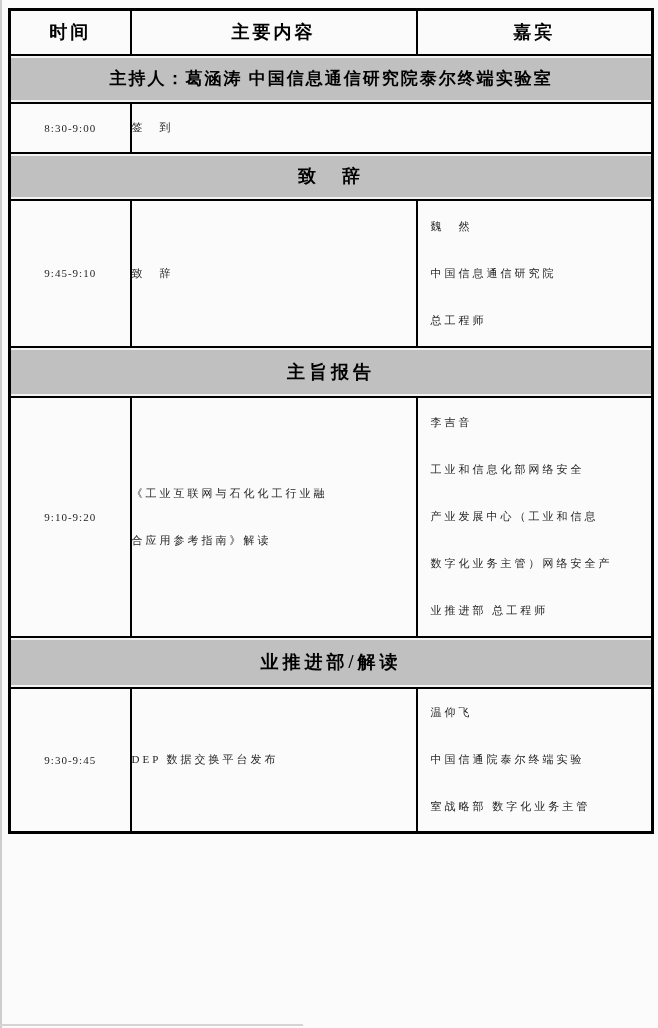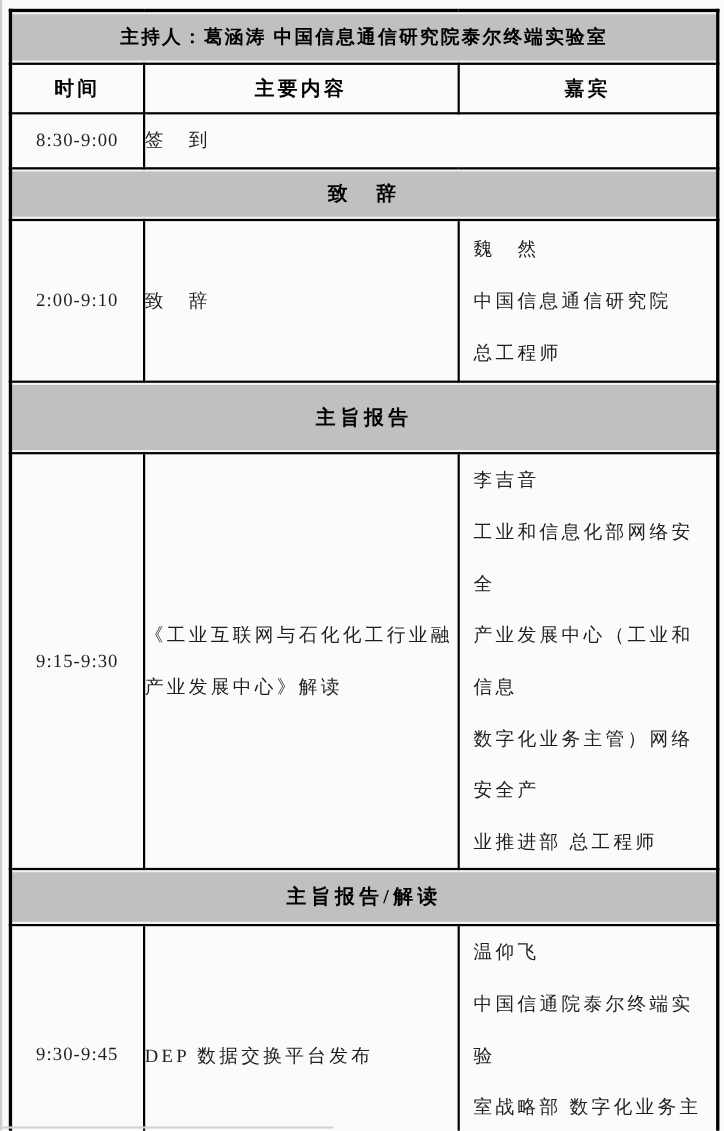--- a/index.html
+++ b/index.html
@@ -36,21 +36,21 @@
     left: 8px;
     top: 8px;
     width: 643px;
     table-layout: fixed;
     border-collapse: collapse;
     border: 3px solid var(--border, #000);
   }
   td {
     border: 2px solid var(--border, #000);
     vertical-align: middle;
-    font-size: 17px;
+    font-size: 11px;
     padding: 0;
     overflow: hidden;
   }
 
   .header-cell {
     font-weight: bold;
     font-size: 18px;
     text-align: center;
     letter-spacing: 3px;
     color: #000;
@@ -96,64 +96,64 @@
 <body>
 
 <table class="agenda">
   <colgroup>
     <col style="width:121px">
     <col style="width:286px">
     <col style="width:236px">
   </colgroup>
 
   <tbody>
-      <tr style="height:48px">
-    <td class="host-cell" colspan="3">主持人：葛涵涛 中国信息通信研究院泰尔终端实验室</td>
-  </tr>
-
-  <tr style="height:45px">
+      <tr style="height:45px">
     <td class="header-cell">时间</td>
     <td class="header-cell">主要内容</td>
     <td class="header-cell">嘉宾</td>
+  </tr>
+
+  <tr style="height:48px">
+    <td class="host-cell" colspan="3">主持人：葛涵涛 中国信息通信研究院泰尔终端实验室</td>
   </tr>
 
   <tr style="height:50px">
     <td class="c-time">8:30-9:00</td>
     <td class="c-content" colspan="2">签　到</td>
   </tr>
 
   <tr style="height:47px">
     <td class="section-cell" colspan="3">致　辞</td>
   </tr>
 
   <tr style="height:147px">
-    <td class="c-time">2:00-9:10</td>
+    <td class="c-time">9:45-9:10</td>
     <td class="c-content">致　辞</td>
     <td class="c-guest">魏　然
 中国信息通信研究院
 总工程师</td>
   </tr>
 
-  <tr style="height:65px">
+  <tr style="height:50px">
     <td class="section-cell" colspan="3">主旨报告</td>
   </tr>
 
   <tr style="height:240px">
-    <td class="c-time">9:15-9:30</td>
+    <td class="c-time">9:10-9:20</td>
     <td class="c-content">《工业互联网与石化化工行业融
-产业发展中心》解读</td>
+合应用参考指南》解读</td>
     <td class="c-guest">李吉音
 工业和信息化部网络安全
 产业发展中心（工业和信息
 数字化业务主管）网络安全产
 业推进部 总工程师</td>
   </tr>
 
   <tr style="height:51px">
-    <td class="section-cell" colspan="3">主旨报告/解读</td>
+    <td class="section-cell" colspan="3">业推进部/解读</td>
   </tr>
 
   <tr style="height:145px">
     <td class="c-time">9:30-9:45</td>
     <td class="c-content">DEP 数据交换平台发布</td>
     <td class="c-guest">温仰飞
 中国信通院泰尔终端实验
 室战略部 数字化业务主管</td>
   </tr>
 

